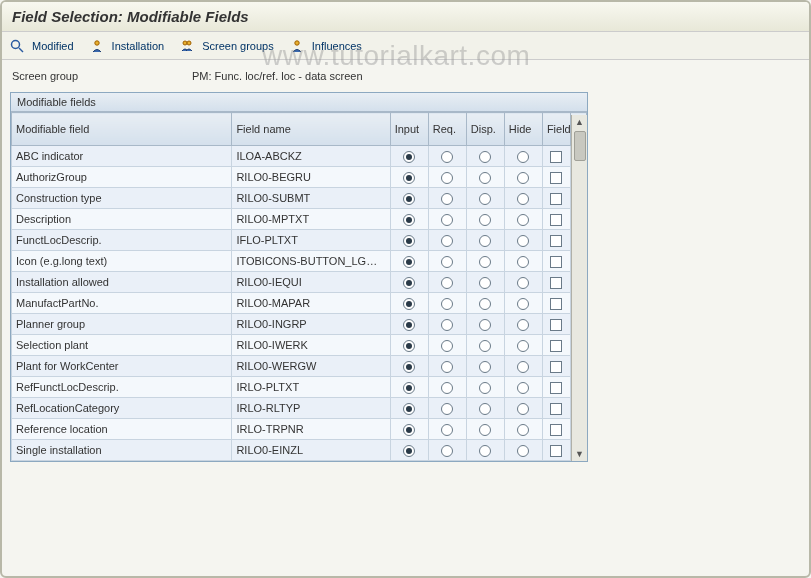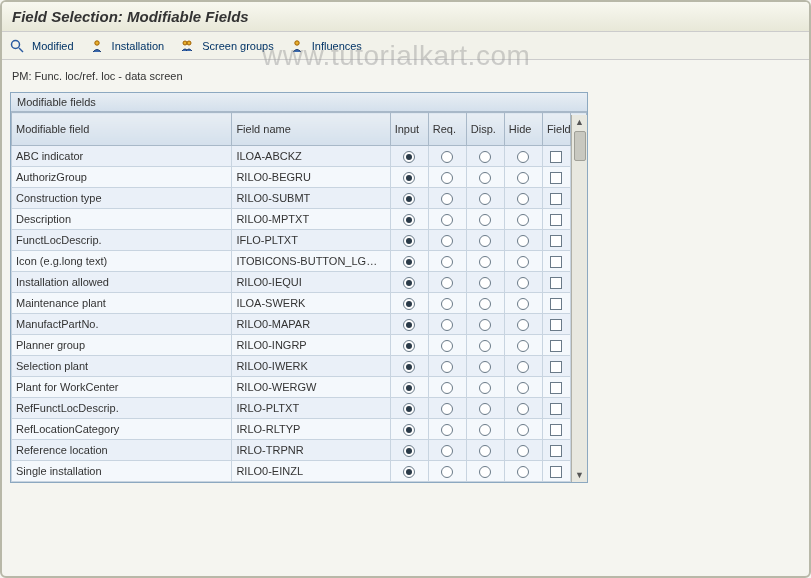--- a/index.html
+++ b/index.html
@@ -198,20 +198,21 @@
           <path d="M3 13 Q7 8 11 13" fill="#3a6ab0" stroke="#1a3a70"></path>
         </svg>
     </span>
     <span>Influences</span>
   </div>
 </div>
 
 <div class="watermark">www.tutorialkart.com</div>
 
 <div class="screen-group-row">
+  <span class="screen-group-label">Screen group</span>
   <span>PM: Func. loc/ref. loc - data screen</span>
 </div>
 
 <div class="table-container">
   <div class="table-header">Modifiable fields</div>
   <table>
     <colgroup>
       <col class="col-modfield">
         <col class="col-fieldname">
       <col class="col-radio">
@@ -298,30 +299,20 @@
           <td>Installation allowed</td>
           <td>RILO0-IEQUI</td>
           <td class="center"><span class="radio-dot selected"></span></td>
           <td class="center"><span class="radio-dot"></span></td>
           <td class="center"><span class="radio-dot"></span></td>
           <td class="center"><span class="radio-dot"></span></td>
           <td class="center"><span class="checkbox"></span></td>
           <td></td>
         </tr>
         <tr>
-          <td>Maintenance plant</td>
-          <td>ILOA-SWERK</td>
-          <td class="center"><span class="radio-dot selected"></span></td>
-          <td class="center"><span class="radio-dot"></span></td>
-          <td class="center"><span class="radio-dot"></span></td>
-          <td class="center"><span class="radio-dot"></span></td>
-          <td class="center"><span class="checkbox"></span></td>
-          <td></td>
-        </tr>
-        <tr>
           <td>ManufactPartNo.</td>
           <td>RILO0-MAPAR</td>
           <td class="center"><span class="radio-dot selected"></span></td>
           <td class="center"><span class="radio-dot"></span></td>
           <td class="center"><span class="radio-dot"></span></td>
           <td class="center"><span class="radio-dot"></span></td>
           <td class="center"><span class="checkbox"></span></td>
           <td></td>
         </tr>
         <tr>

